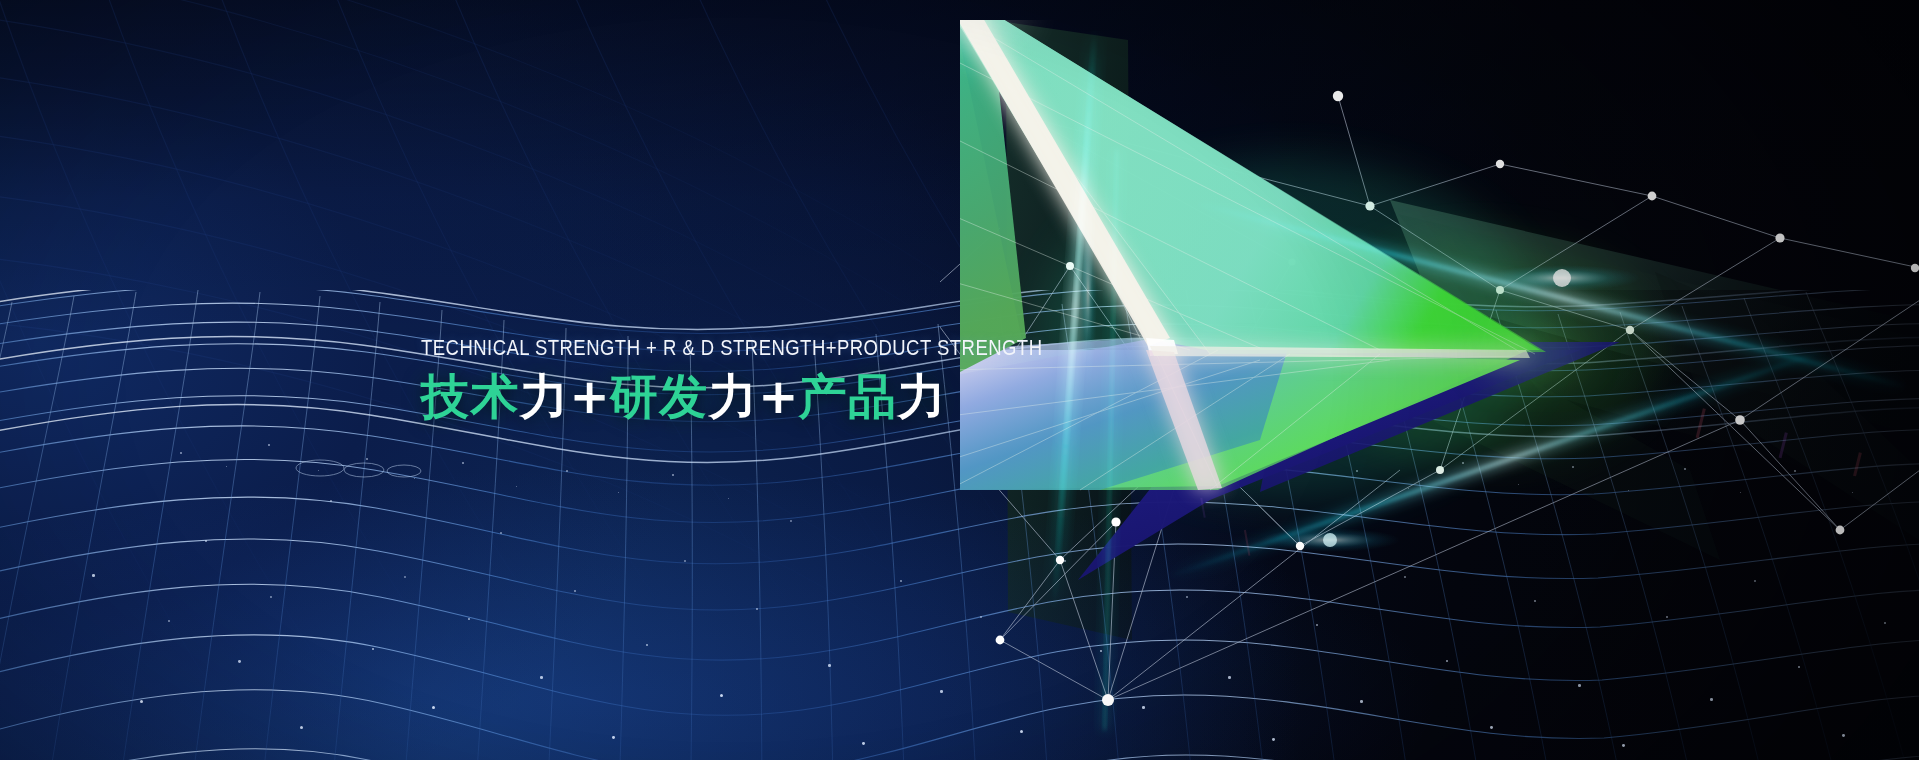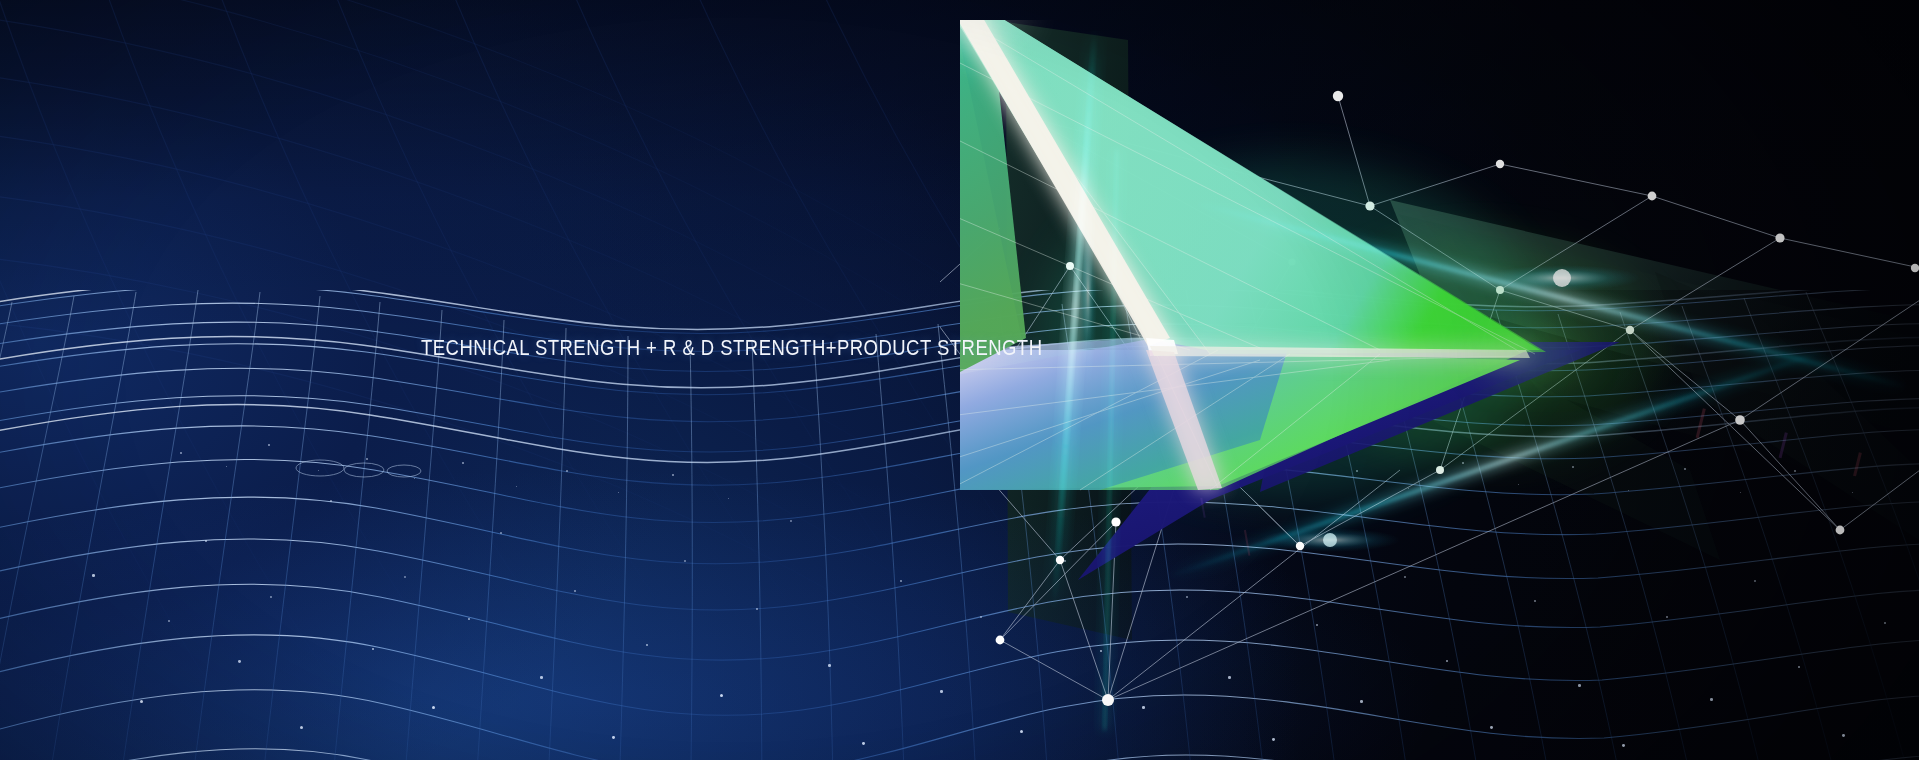--- a/index.html
+++ b/index.html
@@ -578,15 +578,18 @@
       <rect x="1856" y="452" width="3" height="24" fill="#c0485a" opacity=".45" transform="rotate(14 1856 464)"></rect>
       <rect x="1246" y="530" width="2" height="26" fill="#b8465a" opacity=".35" transform="rotate(-10 1246 542)"></rect>
       <rect x="1202" y="498" width="2" height="20" fill="#7d3bb0" opacity=".30" transform="rotate(-10 1202 508)"></rect>
     </g>
   </svg>
 
   <div class="bg-vignette"></div>
 
   <div class="text-block">
     <div class="subtitle">TECHNICAL STRENGTH + R &amp; D STRENGTH+PRODUCT STRENGTH</div>
+    <div class="headline">
+      <span class="hl-g">技术</span><span class="hl-w">力</span><span class="hl-p">+</span><span class="hl-g">研发</span><span class="hl-w">力</span><span class="hl-p">+</span><span class="hl-g">产品</span><span class="hl-w">力</span>
+    </div>
   </div>
 
 </div>
 
 </body></html>

